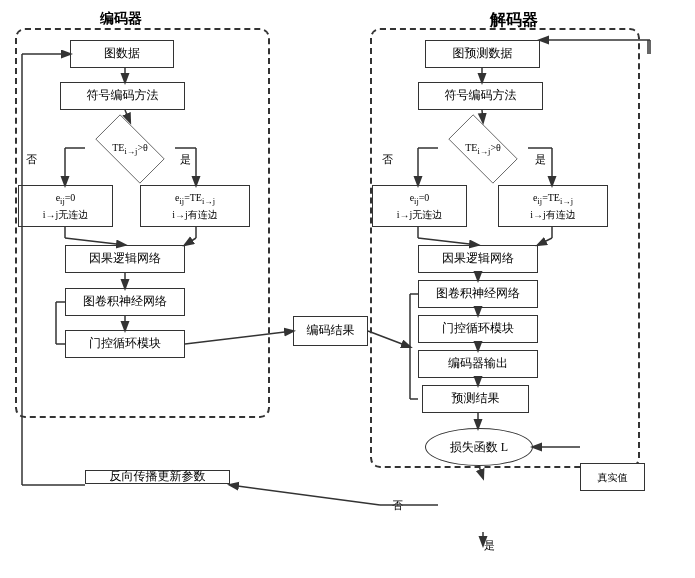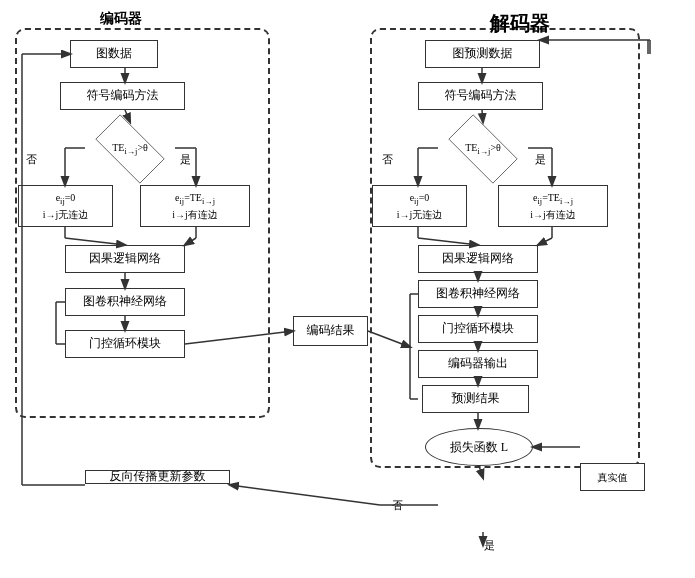--- a/index.html
+++ b/index.html
@@ -43,21 +43,21 @@
       top: 0px;
       left: 90px;
       font-size: 14px;
       font-weight: bold;
       font-family: Liberation Mono, monospace;
     }
     .decoder-label {
       position: absolute;
       top: 0px;
       left: 480px;
-      font-size: 20px;
+      font-size: 16px;
       font-weight: bold;
     }
     
     .rect {
       position: absolute;
       background: #fff;
       border: 1.5px solid #333;
       display: flex;
       align-items: center;
       justify-content: center;
@@ -118,21 +118,21 @@
 
 <div class="diagram">
 
   <div class="encoder-box"></div>
 
   <div class="decoder-box"></div>
 
   <div class="encoder-label">编码器</div>
   <div class="decoder-label">解码器</div>
 
-  <div class="rect" style="left:60px;top:30px;width:88px;height:28px;font-size:12px;">图数据</div>
+  <div class="rect" style="left:60px;top:30px;width:104px;height:28px;font-size:12px;">图数据</div>
 
   <div class="rect" style="left:50px;top:72px;width:125px;height:28px;font-size:12px;">符号编码方法</div>
 
   <div class="diamond" style="left:75px;top:112px;width:90px;height:54px;">
     <div class="diamond-inner"></div>
     <div class="diamond-text" style="font-size:10px;line-height:1.1;">TE<sub>i→j</sub>&gt;θ</div>
   </div>
 
   <div class="arrow-label" style="left:16px;top:142px;">否</div>
   <div class="arrow-label" style="left:170px;top:142px;">是</div>

